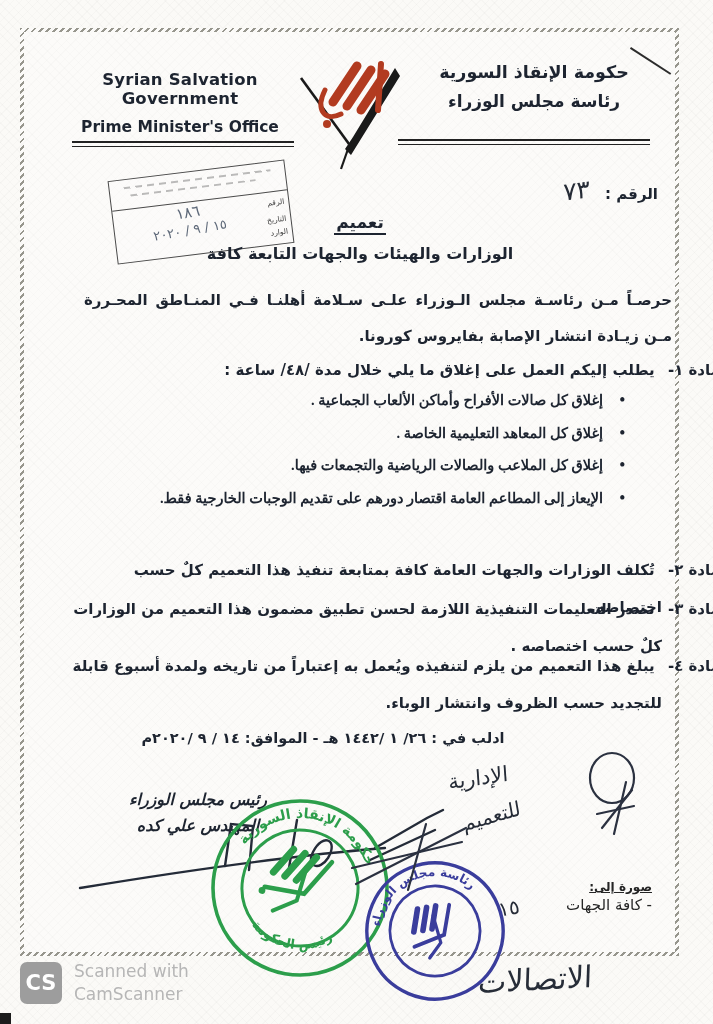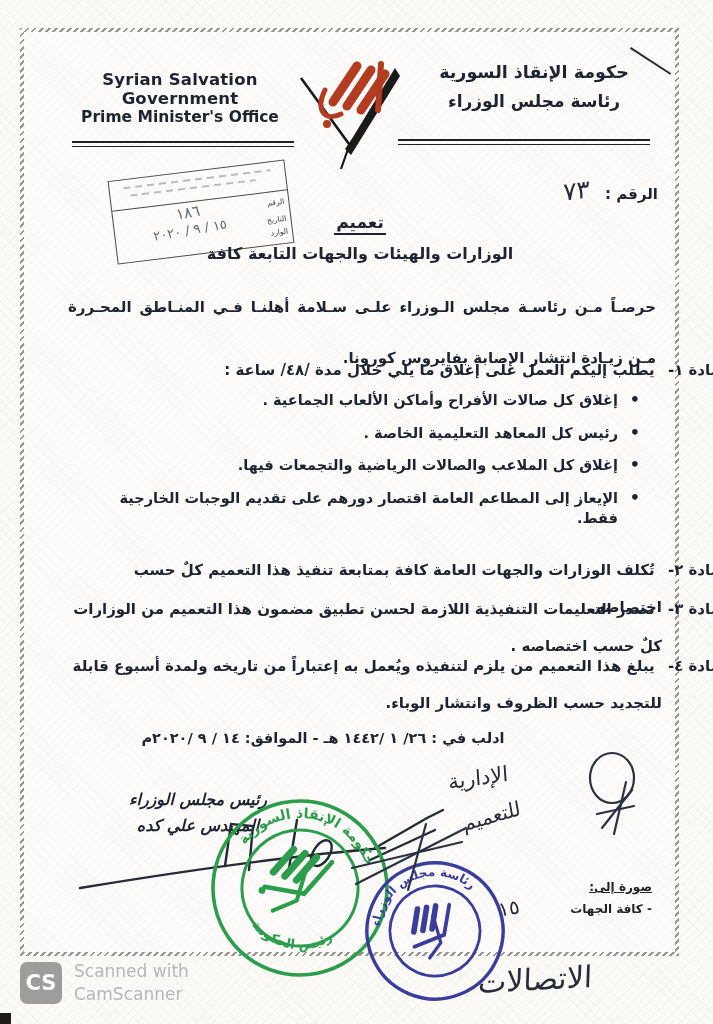--- a/index.html
+++ b/index.html
@@ -19,21 +19,21 @@
     position:absolute;left:20px;top:28px;width:651px;height:920px;z-index:1;
     border:4px solid transparent;
     border-image:repeating-linear-gradient(135deg,#97968d 0 2px, rgba(0,0,0,0) 2px 5px) 4;
     background:rgba(255,255,255,.25);
   }
   .fold{position:absolute;left:631px;top:47px;width:48px;height:2px;background:#2c2c2c;transform:rotate(33deg);transform-origin:left top;z-index:3;}
 
   
   .hdr-en{position:absolute;left:58px;top:70px;width:244px;text-align:center;z-index:2;font-weight:bold;}
   .hdr-en .l1{font-size:16.5px;letter-spacing:.2px;}
-  .hdr-en .l2{font-size:15.5px;}
+  .hdr-en .l2{font-size:15.5px;margin-top:10px;}
   .hdr-ar{position:absolute;left:412px;top:62px;width:244px;text-align:center;z-index:2;direction:rtl;font-weight:bold;}
   .hdr-ar .l1{font-size:17.5px;}
   .hdr-ar .l2{font-size:17px;margin-top:9px;}
   .hdr-logo{position:absolute;left:293px;top:48px;width:112px;height:122px;z-index:2;}
   .sep{position:absolute;height:3px;border-top:2.2px solid #222;border-bottom:1.6px solid #222;z-index:2;}
   .sep-l{left:72px;top:141px;width:222px;}
   .sep-r{left:398px;top:139px;width:252px;}
 
   
   .ref{position:absolute;left:498px;top:176px;width:160px;direction:rtl;z-index:2;}
@@ -55,30 +55,30 @@
   .rs-label{font-size:7.5px;color:#3f3f3f;width:26px;}
   .rs-val{font-size:13px;color:#5d6878;transform:rotate(-3deg);flex:1;text-align:center;}
   .rs-val.big{font-size:15px;}
 
   
   .doc-title{position:absolute;left:300px;top:212px;width:120px;text-align:center;z-index:2;}
   .doc-title span{font-size:17px;font-weight:bold;border-bottom:2.2px solid #1d2430;padding:0 2px 1px 2px;}
   .addressee{position:absolute;left:140px;top:244px;width:440px;text-align:center;font-size:16px;font-weight:bold;direction:rtl;z-index:2;}
 
   
-  .intro{position:absolute;left:68px;top:282px;width:588px;direction:rtl;text-align:justify;
-    font-size:15px;font-weight:bold;line-height:51px;z-index:2;}
+  .intro{position:absolute;left:84px;top:282px;width:588px;direction:rtl;text-align:justify;
+    font-size:15px;font-weight:bold;line-height:36px;z-index:2;}
   .article{direction:rtl;font-size:15px;font-weight:bold;z-index:2;position:absolute;left:62px;width:600px;
     padding-right:58px;text-indent:-58px;line-height:37px;}
   .article .alabel{margin-left:8px;}
   .a1{top:352px;}
   .a2{top:552px;}
   .a3{top:591px;}
   .a4{top:648px;}
-  .bullets{position:absolute;left:95px;top:390px;width:545px;direction:rtl;z-index:2;}
+  .bullets{position:absolute;left:80px;top:390px;width:545px;direction:rtl;z-index:2;font-family:Liberation Serif, serif;}
   .bullet{font-size:14.5px;font-weight:bold;direction:rtl;margin-bottom:12.5px;padding-right:22px;position:relative;line-height:20px;}
   .bullet::before{content:"•";position:absolute;right:0;top:0;font-size:16px;}
 
   .dateline{position:absolute;left:83px;top:730px;width:480px;text-align:center;direction:rtl;
     font-size:14.5px;font-weight:bold;z-index:2;}
 
   
   .hand{color:#252b36;}
   .hw-note1{position:absolute;left:448px;top:766px;font-size:21px;transform:rotate(-8deg) skewX(-4deg);direction:rtl;z-index:3;}
   .hw-note2{position:absolute;left:462px;top:804px;font-size:20px;transform:rotate(-16deg) skewX(-6deg);direction:rtl;z-index:3;}
@@ -88,21 +88,21 @@
   
   .sig-block{position:absolute;left:88px;top:790px;width:220px;text-align:center;direction:rtl;
     font-size:16px;font-weight:bold;z-index:2;font-style:italic;}
   .sig-block .s2{margin-top:7px;}
 
   .svg-abs{position:absolute;z-index:4;}
 
   
   .copy-note{position:absolute;left:522px;top:880px;width:130px;direction:rtl;z-index:2;color:#252525;}
   .copy-note .cl{font-size:12px;font-weight:bold;text-decoration:underline;}
-  .copy-note .ci{font-size:12px;font-weight:bold;margin-top:8px;}
+  .copy-note .ci{font-size:15px;font-weight:normal;margin-top:2px;}
 
   
   .wm{position:absolute;left:20px;top:960px;z-index:5;display:flex;align-items:center;}
   .wm-badge{width:42px;height:42px;border-radius:7px;background:#9d9d9d;color:#fff;
     display:flex;align-items:center;justify-content:center;font-weight:bold;font-size:21px;
     font-family:"DejaVu Sans",sans-serif;}
   .wm-text{margin-left:12px;color:#b6b6b6;font-size:17px;line-height:23px;}
   .corner{position:absolute;left:0;top:1013px;width:11px;height:11px;background:#1c1c1c;z-index:5;}
 </style>
 </head>
@@ -172,21 +172,21 @@
 
 <div class="intro">حرصـاً مـن رئاسـة مجلس الـوزراء علـى سـلامة أهلنـا فـي المنـاطق المحـررة مـن زيـادة انتشار الإصابة بفايروس كورونا.</div>
 
 <div class="article a1">
   <span class="alabel">مادة ١-</span>
   <span>يطلب إليكم العمل على إغلاق ما يلي خلال  مدة /٤٨/ ساعة :</span>
 </div>
 
 <div class="bullets">
   <div class="bullet">إغلاق كل صالات الأفراح وأماكن الألعاب الجماعية .</div>
-  <div class="bullet">رئيس كل المعاهد التعليمية الخاصة .</div>
+  <div class="bullet">إغلاق كل المعاهد التعليمية الخاصة .</div>
   <div class="bullet">إغلاق كل الملاعب والصالات الرياضية والتجمعات فيها.</div>
   <div class="bullet">الإيعاز إلى المطاعم العامة اقتصار دورهم على تقديم الوجبات الخارجية فقط.</div>
 </div>
 
 <div class="article a2">
   <span class="alabel">مادة ٢-</span>
   <span>تُكلف الوزارات والجهات العامة كافة بمتابعة تنفيذ هذا التعميم كلٌ حسب اختصاصه.</span>
 </div>
 <div class="article a3">
   <span class="alabel">مادة ٣-</span>

